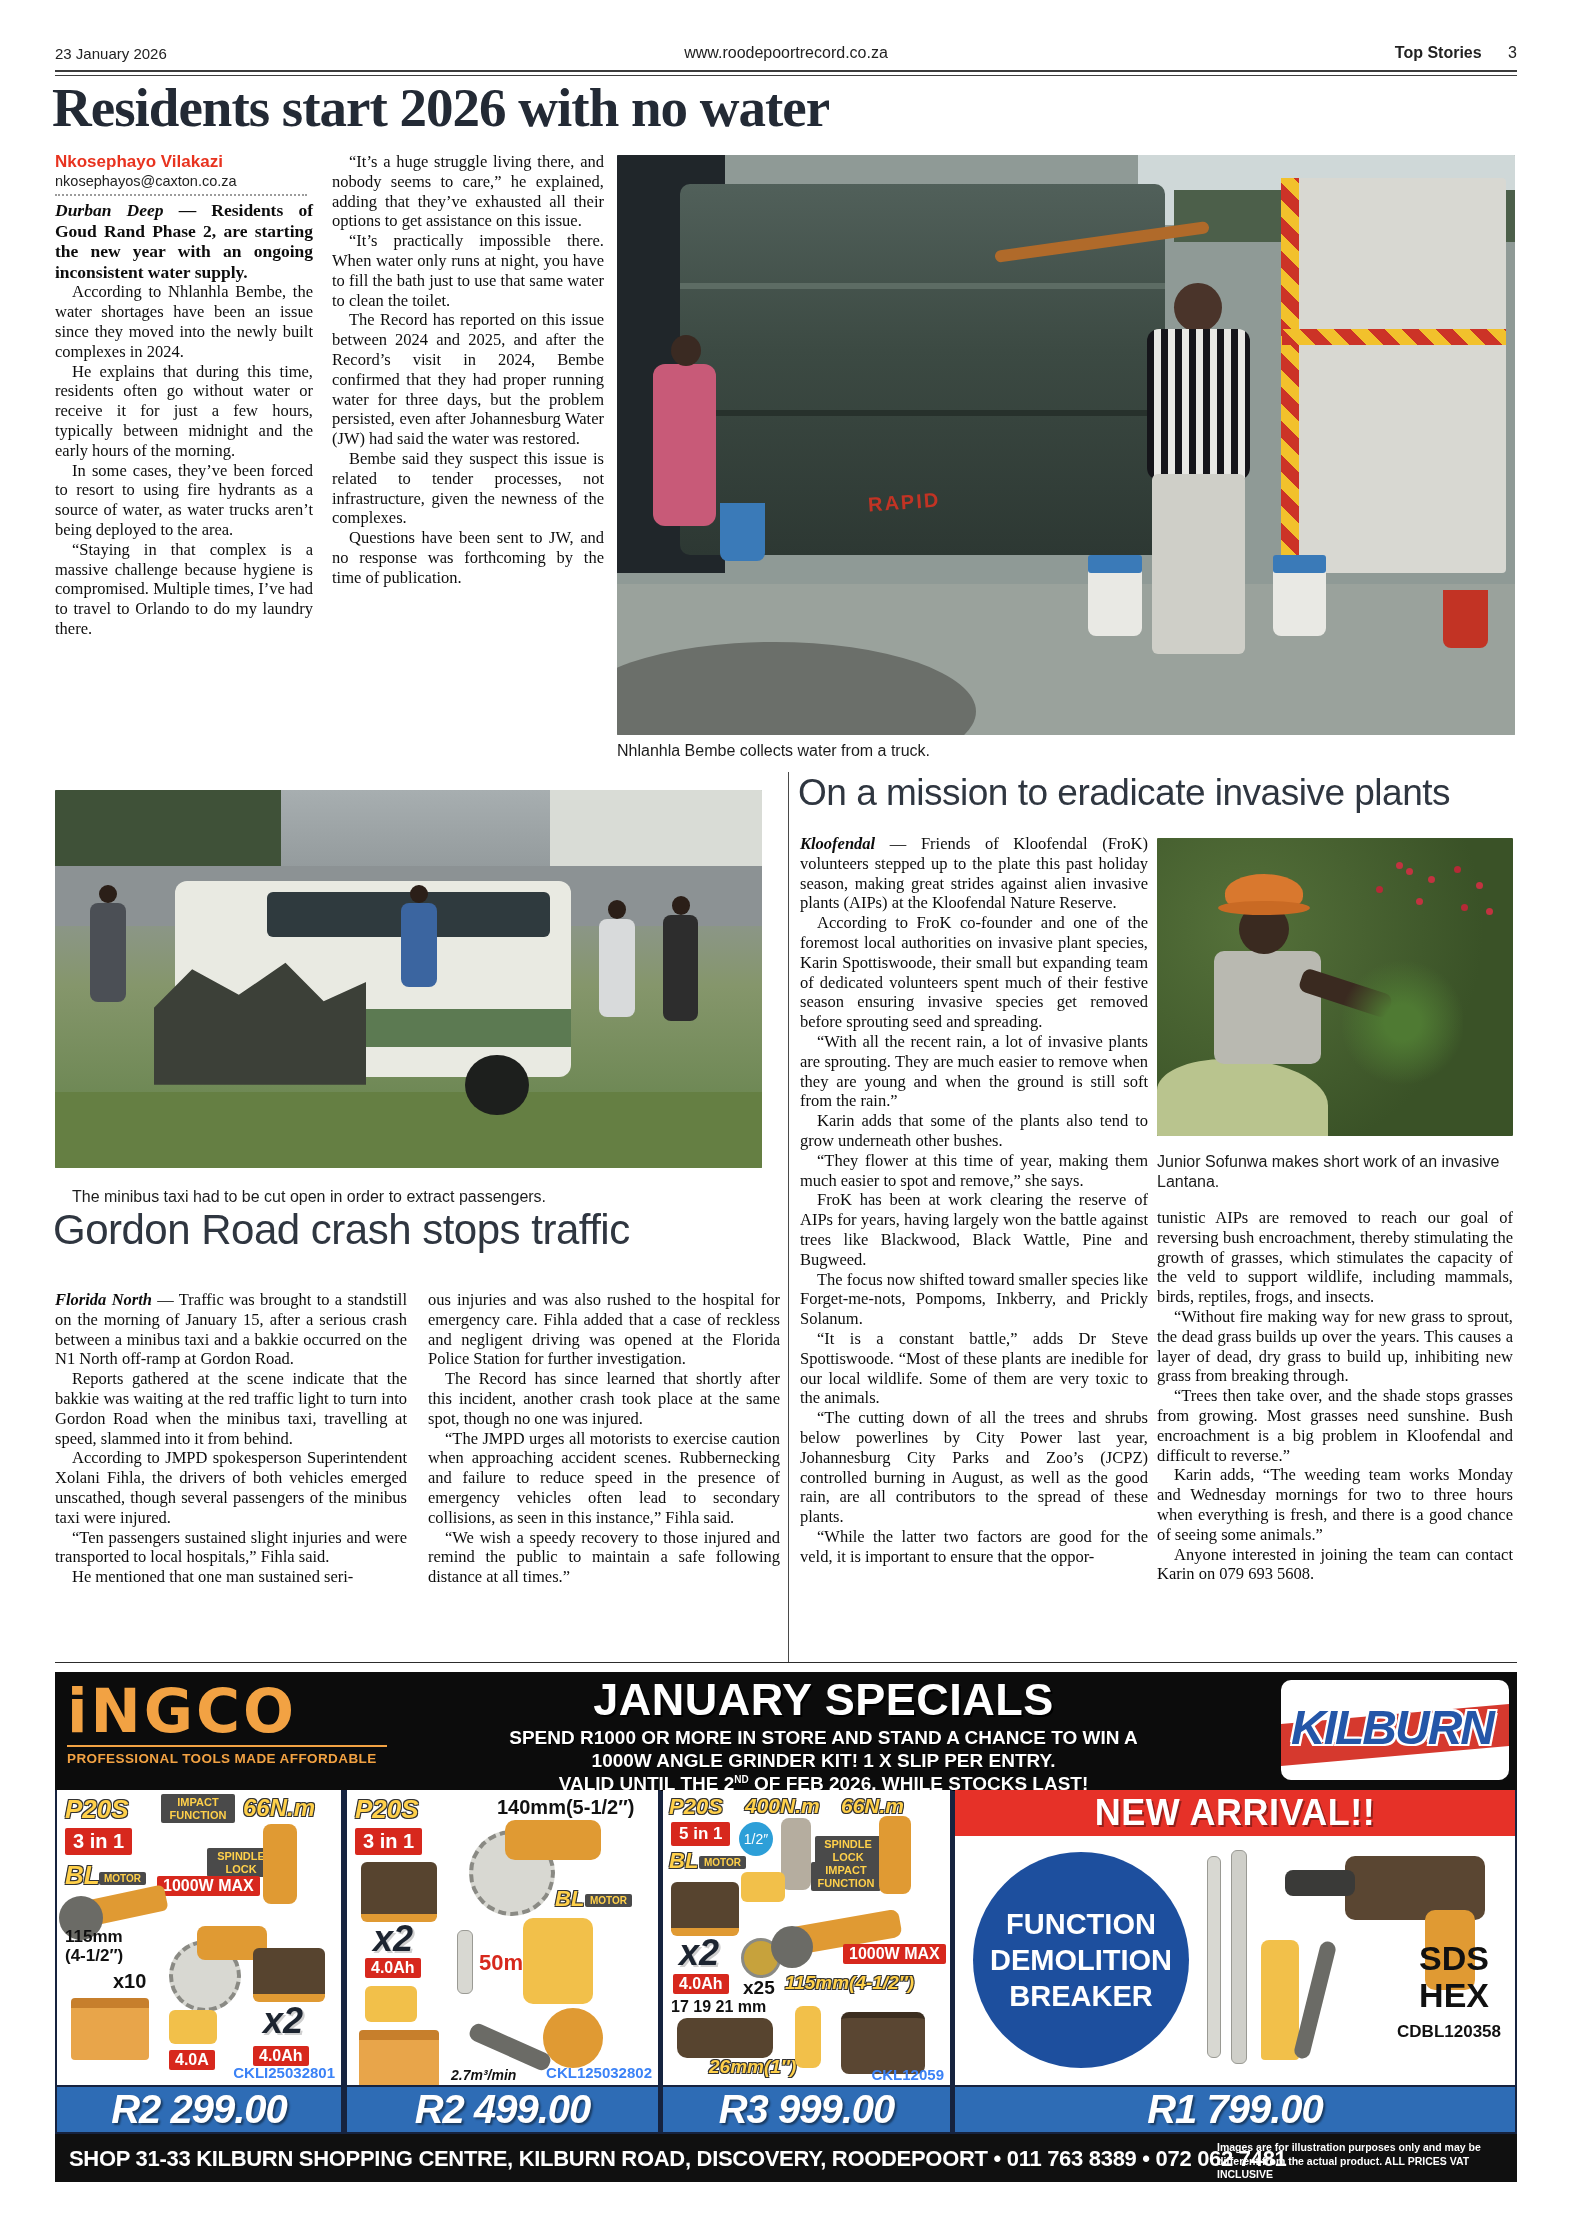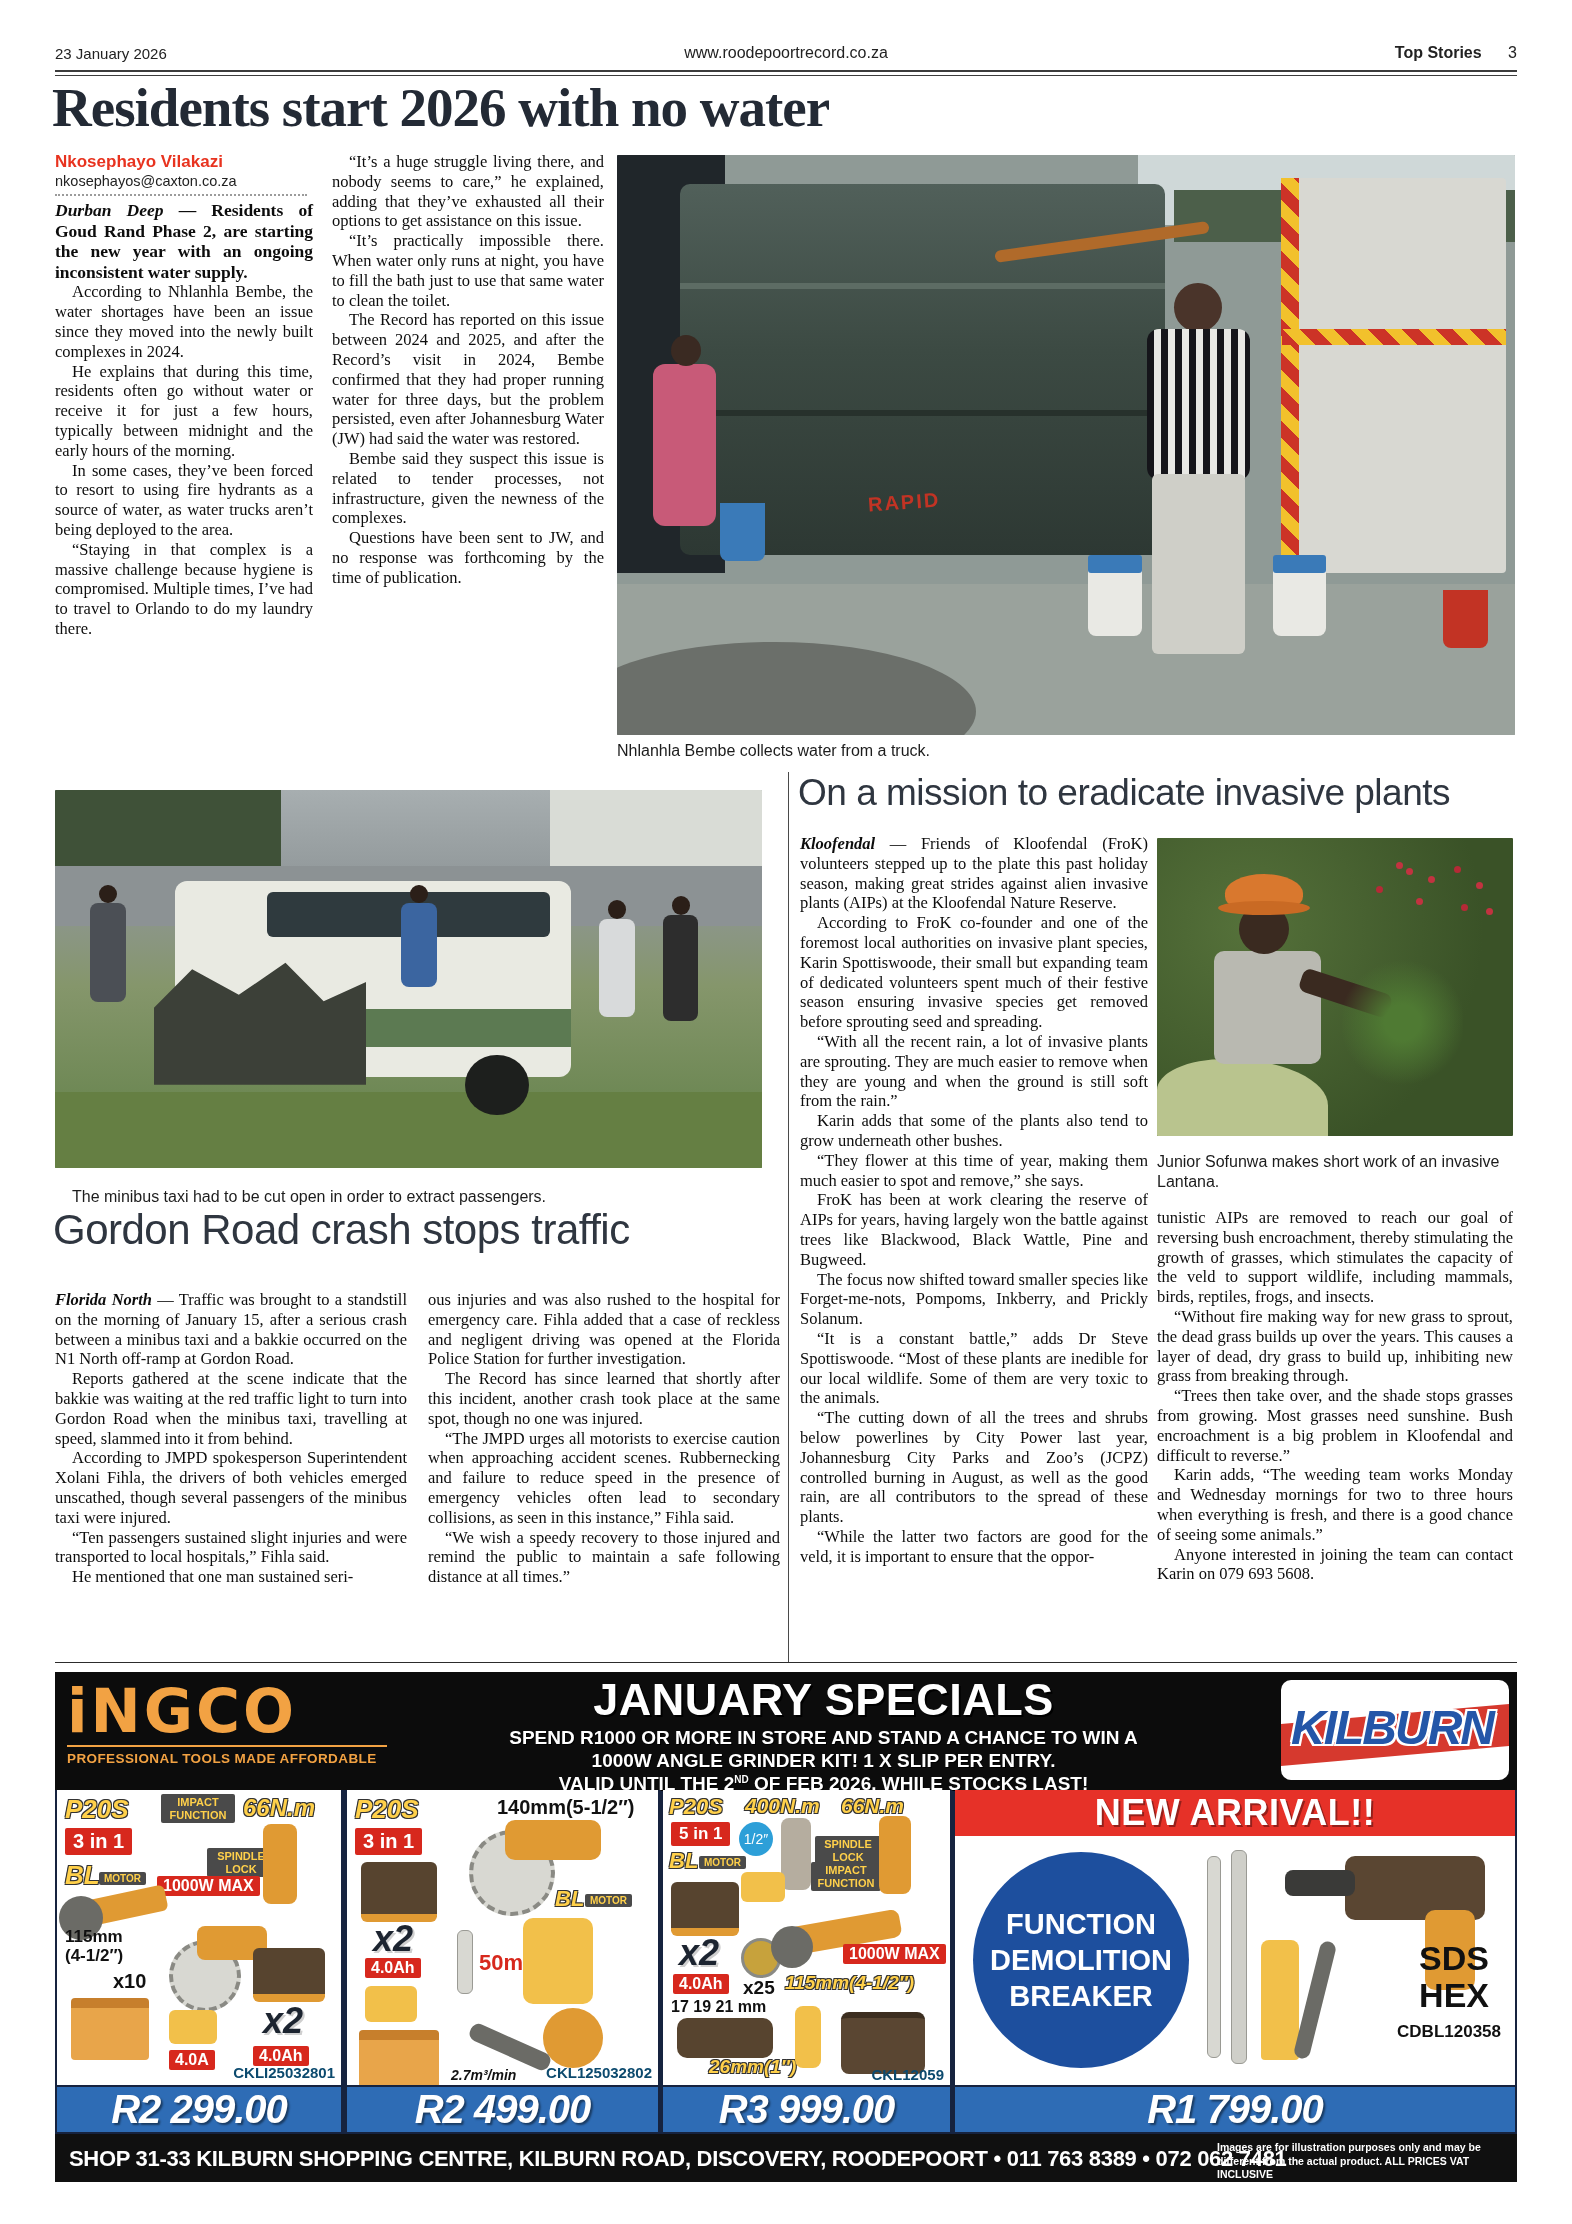--- a/index.html
+++ b/index.html
@@ -106,21 +106,21 @@
   .c-redsm{background:#d7281d;color:#fff;font-size:16px;padding:1px 6px;border-radius:2px;}
   .c-bl{font-style:italic;font-size:26px;color:#ffd04a;
         text-shadow:1px 1px 0 #333,-1px -1px 0 #333,1px -1px 0 #333,-1px 1px 0 #333;}
   .c-motor{background:#4a4a4a;color:#ffd04a;font-size:10px;padding:1px 5px;border-radius:2px;}
   .c-dark{background:#4a4a4a;color:#ffd04a;font-size:11px;padding:2px 5px;text-align:center;
           line-height:1.15;border-radius:2px;}
   .c-torque{font-style:italic;font-size:24px;color:#ffd04a;
             text-shadow:1px 1px 0 #333,-1px -1px 0 #333,1px -1px 0 #333,-1px 1px 0 #333;}
   .c-black{color:#111;font-size:17px;line-height:1.1;}
   .c-x2{font-style:italic;font-size:36px;color:#1c2430;text-shadow:2px 2px 0 #cfcfcf;}
-  .c-sku{color:#0c4a6e;font-size:15px;}
+  .c-sku{color:#3b82f6;font-size:15px;}
   .c-yel{font-style:italic;font-size:19px;color:#ffd04a;
          text-shadow:1px 1px 0 #333,-1px -1px 0 #333,1px -1px 0 #333,-1px 1px 0 #333;}
   .c-circle{background:#2d9fd8;color:#fff;border-radius:50%;width:34px;height:34px;
             display:flex;align-items:center;justify-content:center;font-size:14px;}
 
   .sh{position:absolute;border-radius:6px;}
 
   
   .na-band{position:absolute;left:0;right:0;top:0;height:46px;background:#e63128;color:#fff;
            display:flex;align-items:center;justify-content:center;font-weight:800;font-size:36px;

